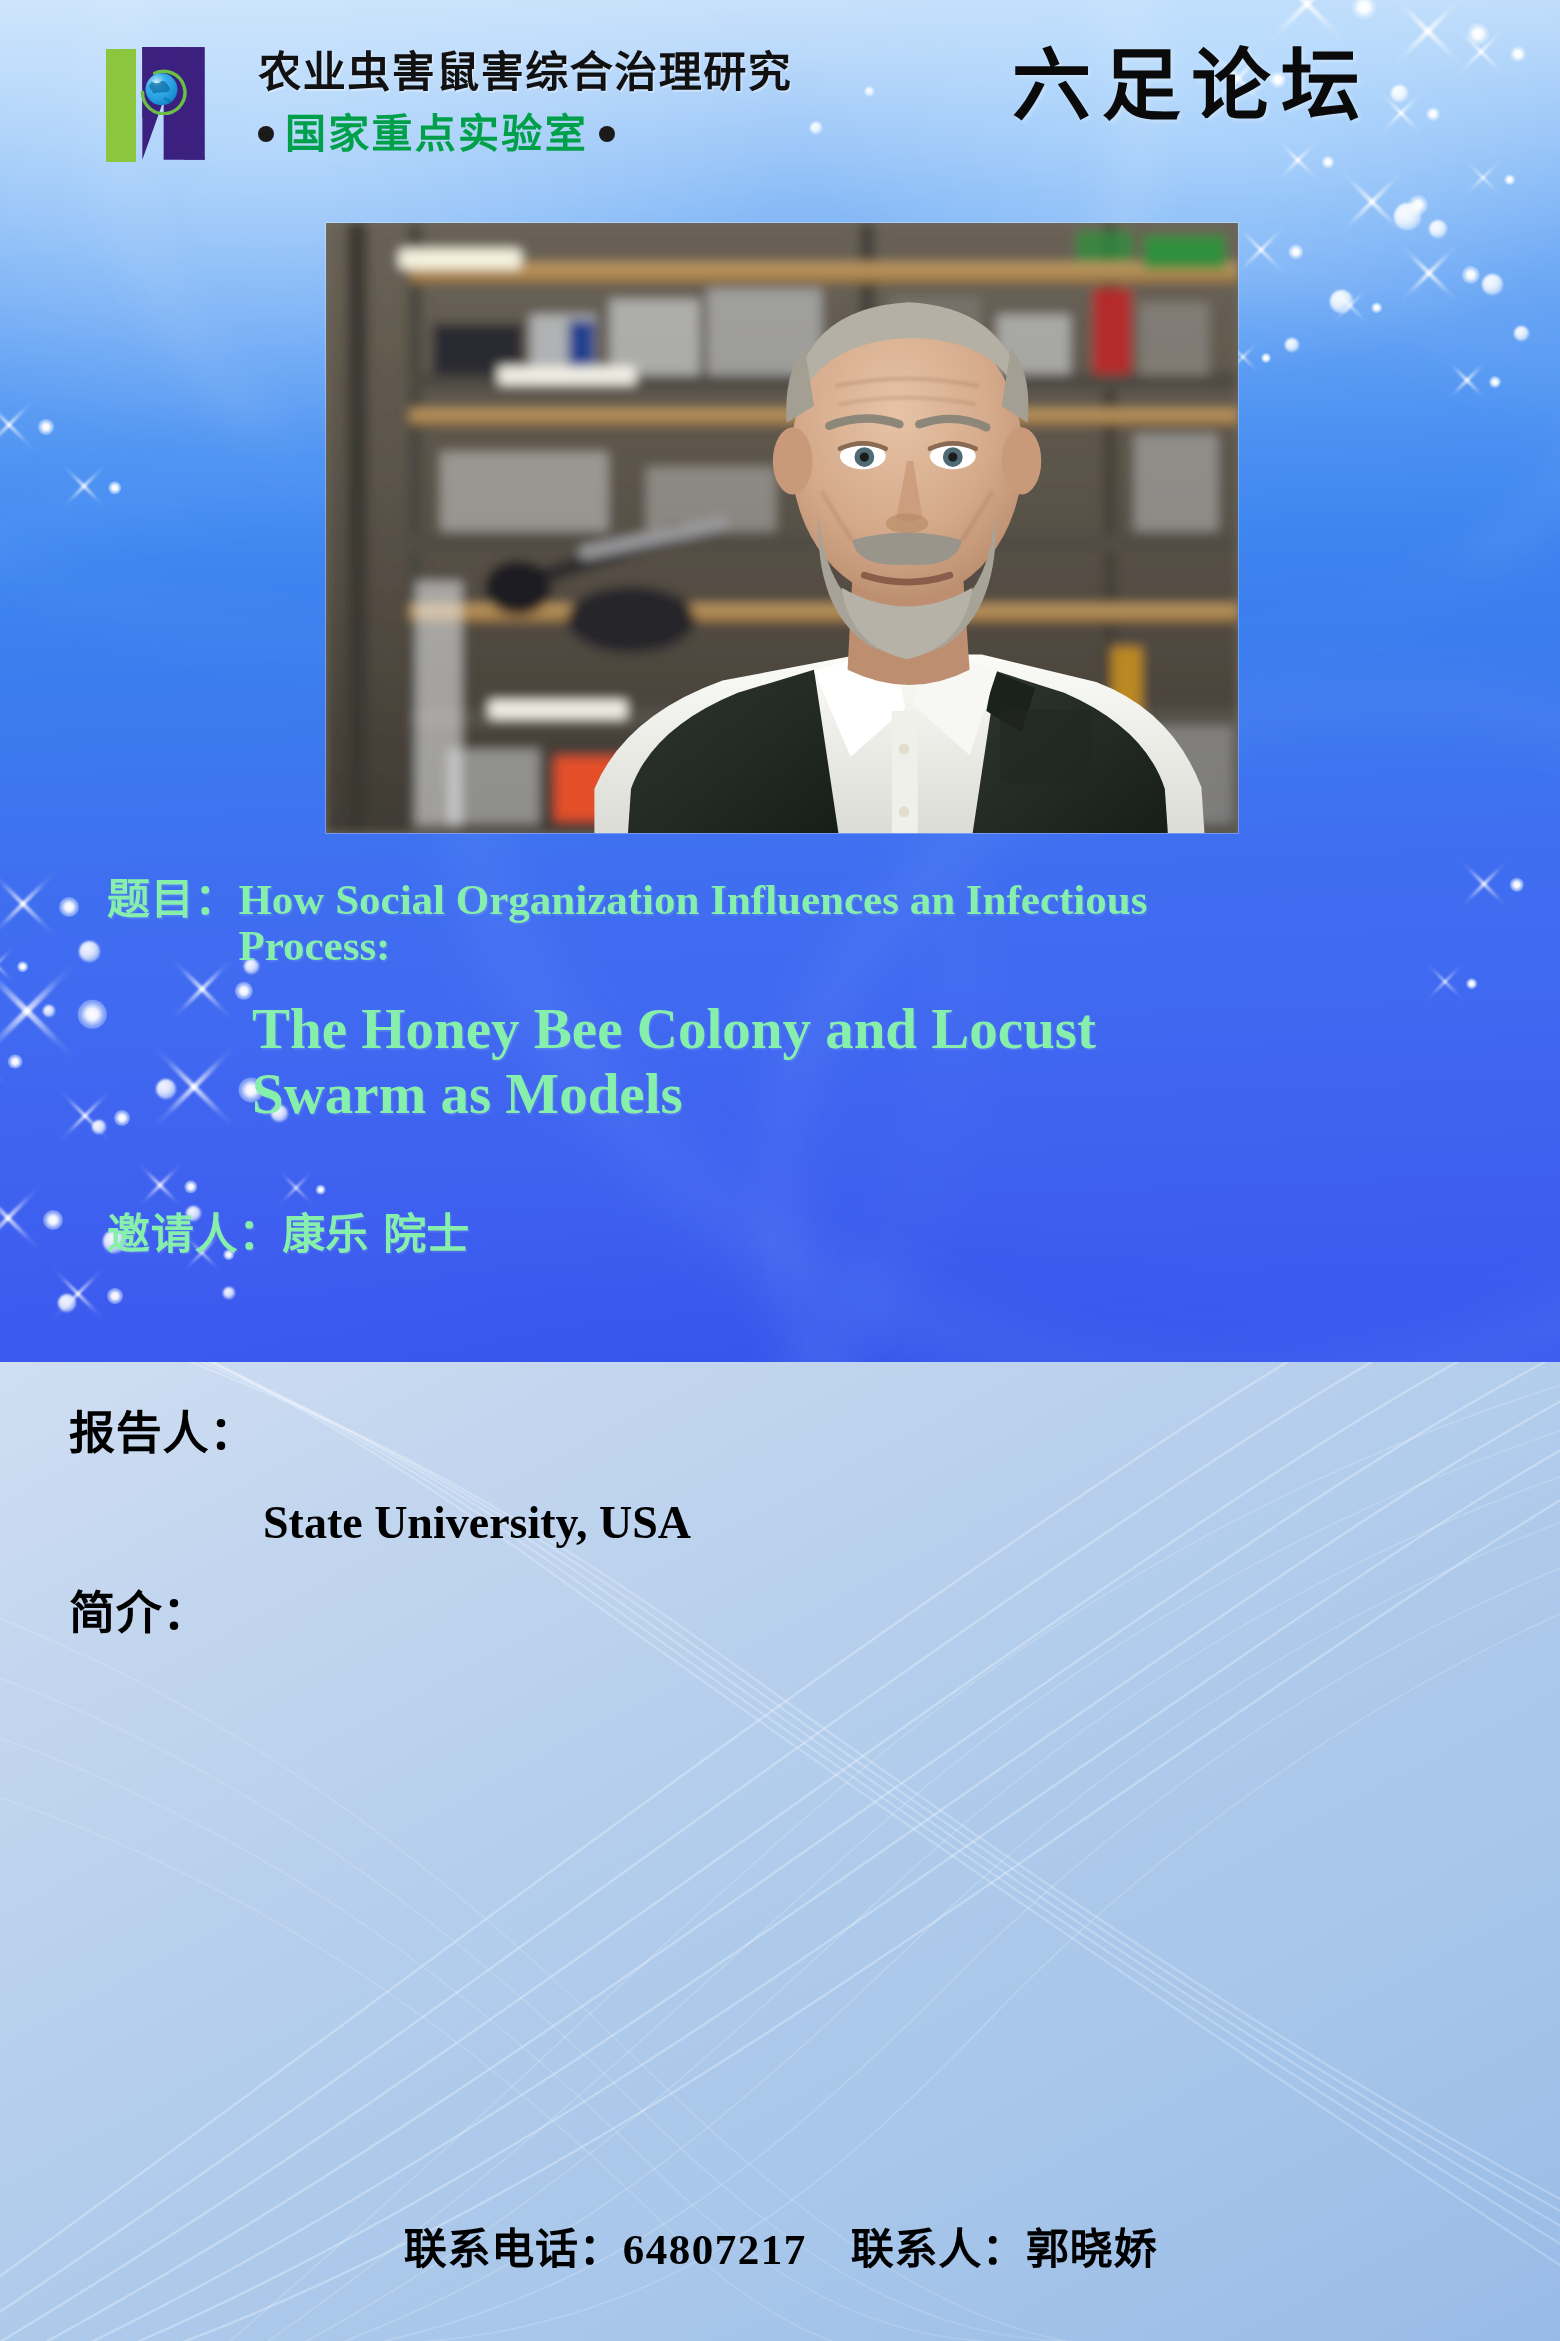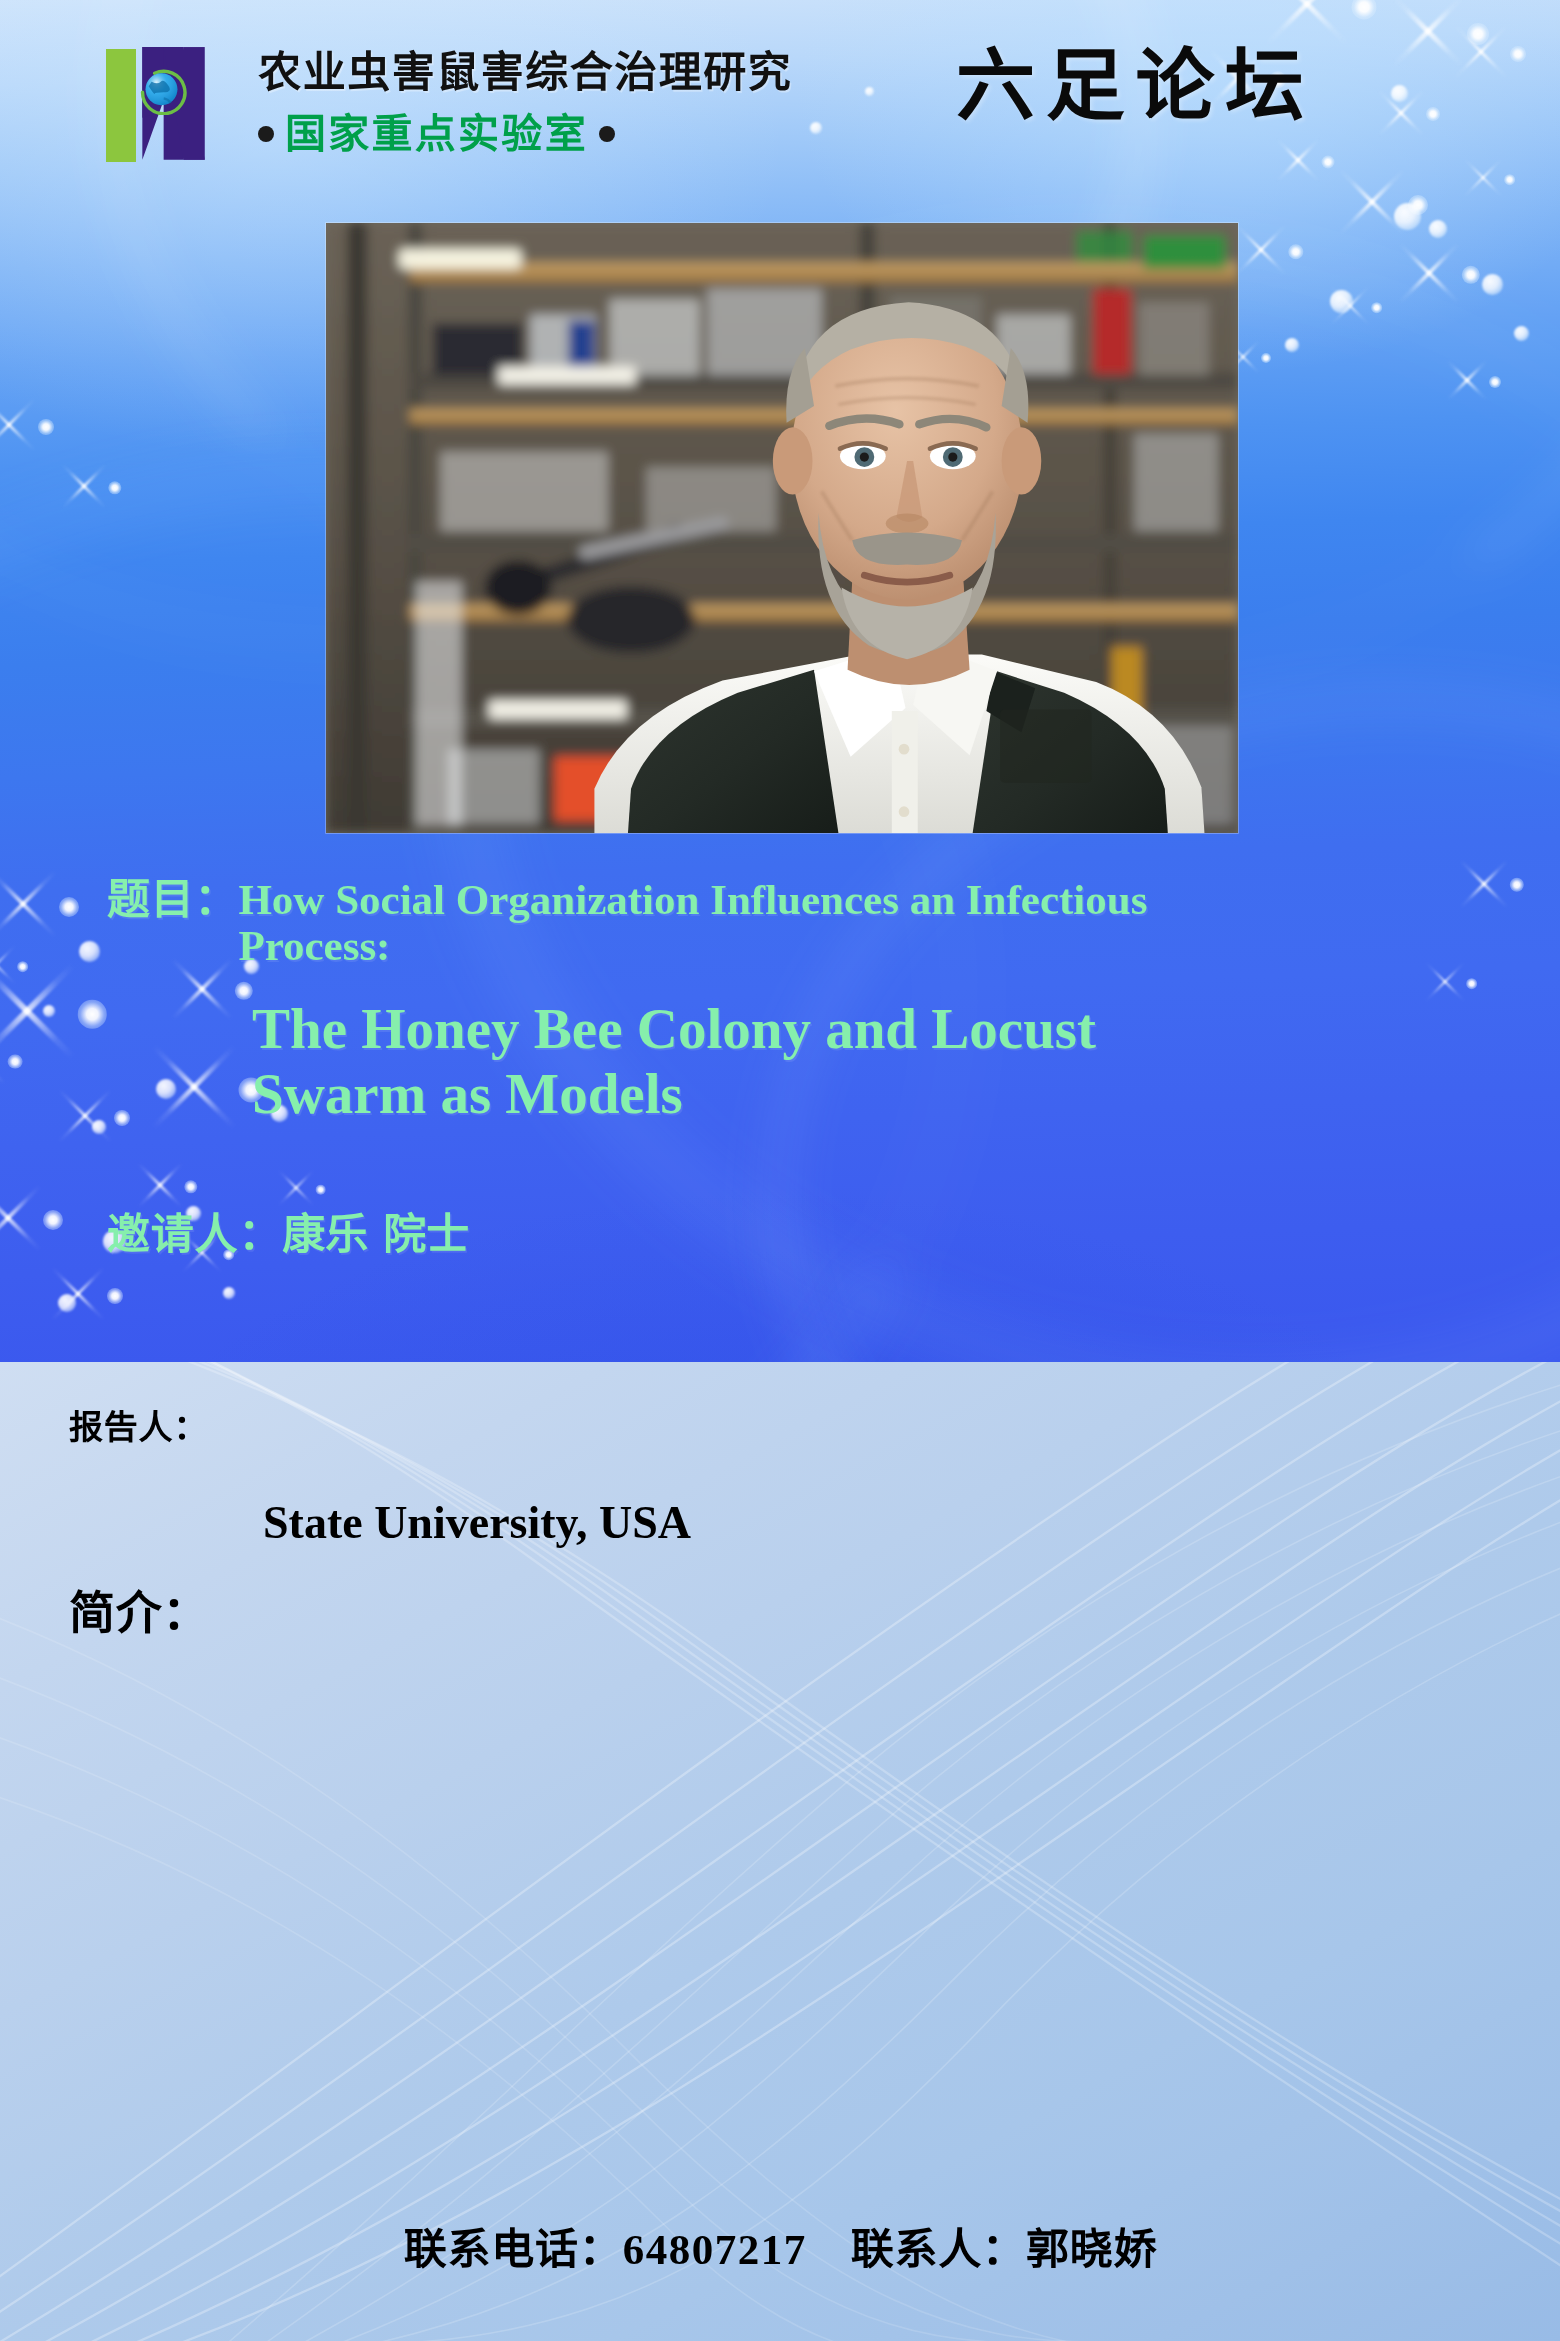--- a/index.html
+++ b/index.html
@@ -206,21 +206,21 @@
     font-family: "DejaVu Sans", "Liberation Sans", sans-serif;
     font-weight: bold;
     font-size: 41px;
     letter-spacing: 2.3px;
     color: #00a04a;
     line-height: 1.06;
   }
 
   .forum-title {
     position: absolute;
-    left: 956px;
+    left: 1012px;
     top: 21.3px;
     font-family: "DejaVu Sans", "Liberation Sans", sans-serif;
     font-weight: bold;
     font-size: 79px;
     letter-spacing: 10.7px;
     color: #0a0a0a;
     white-space: nowrap;
     text-shadow: 2.3px 2.3px 4.6px rgba(255,255,255,0.30);
   }
 
@@ -313,21 +313,21 @@
     left: 0; top: 0;
     width: 1561px;
     color: #000000;
   }
   .speaker-row {
     position: absolute;
     left: 69px;
     top: 46px;
     display: flex;
     align-items: flex-start;
-    font-size: 34px;
+    font-size: 46px;
     font-weight: bold;
     line-height: 1.12;
   }
   .speaker-label {
     flex: none;
     font-family: "DejaVu Sans", "Liberation Sans", sans-serif;
     white-space: nowrap;
     letter-spacing: 0.8px;
   }
   .speaker-value {

